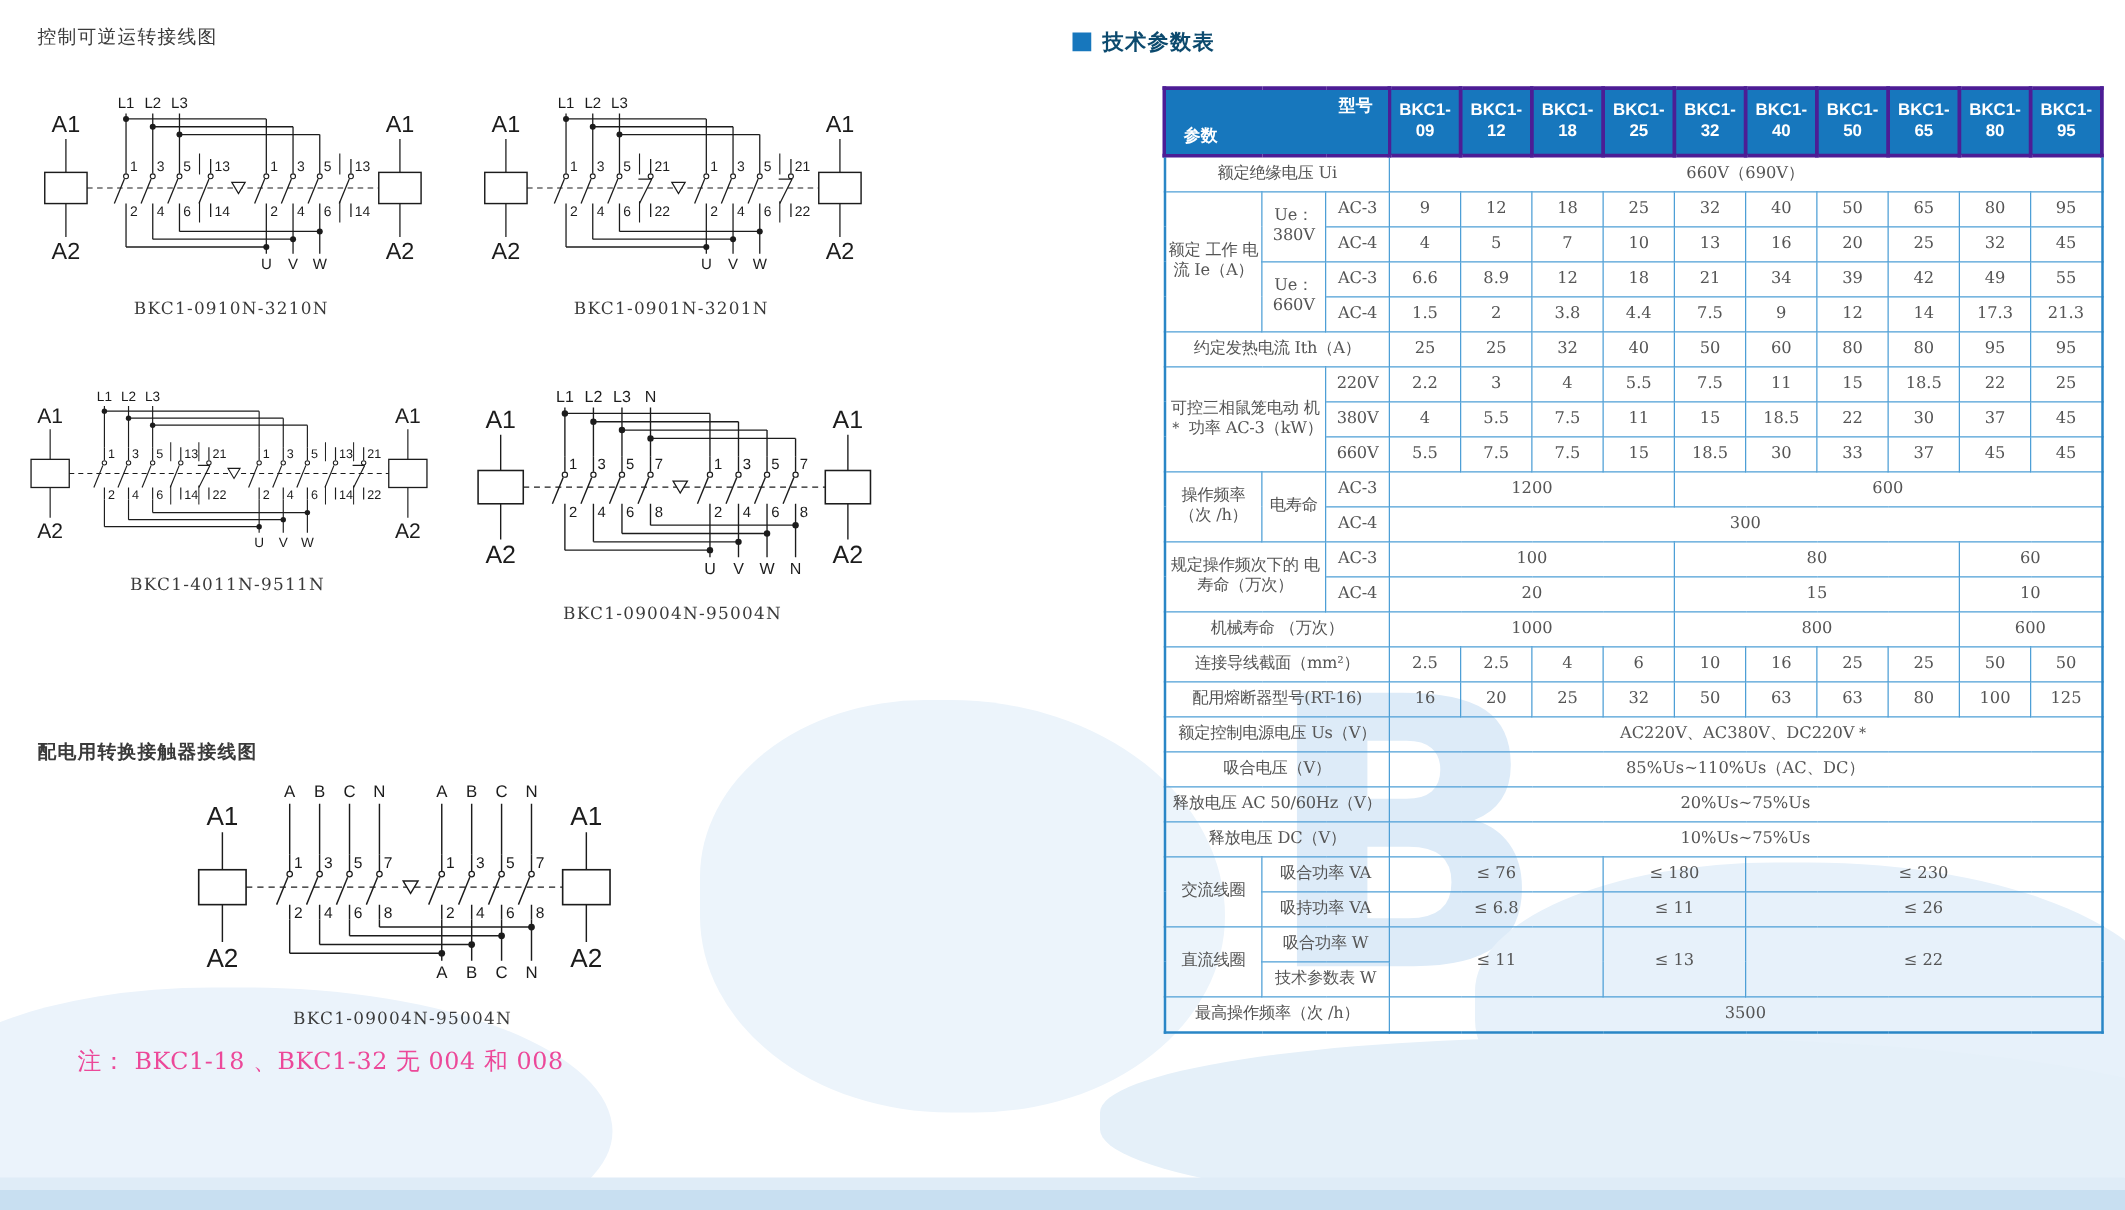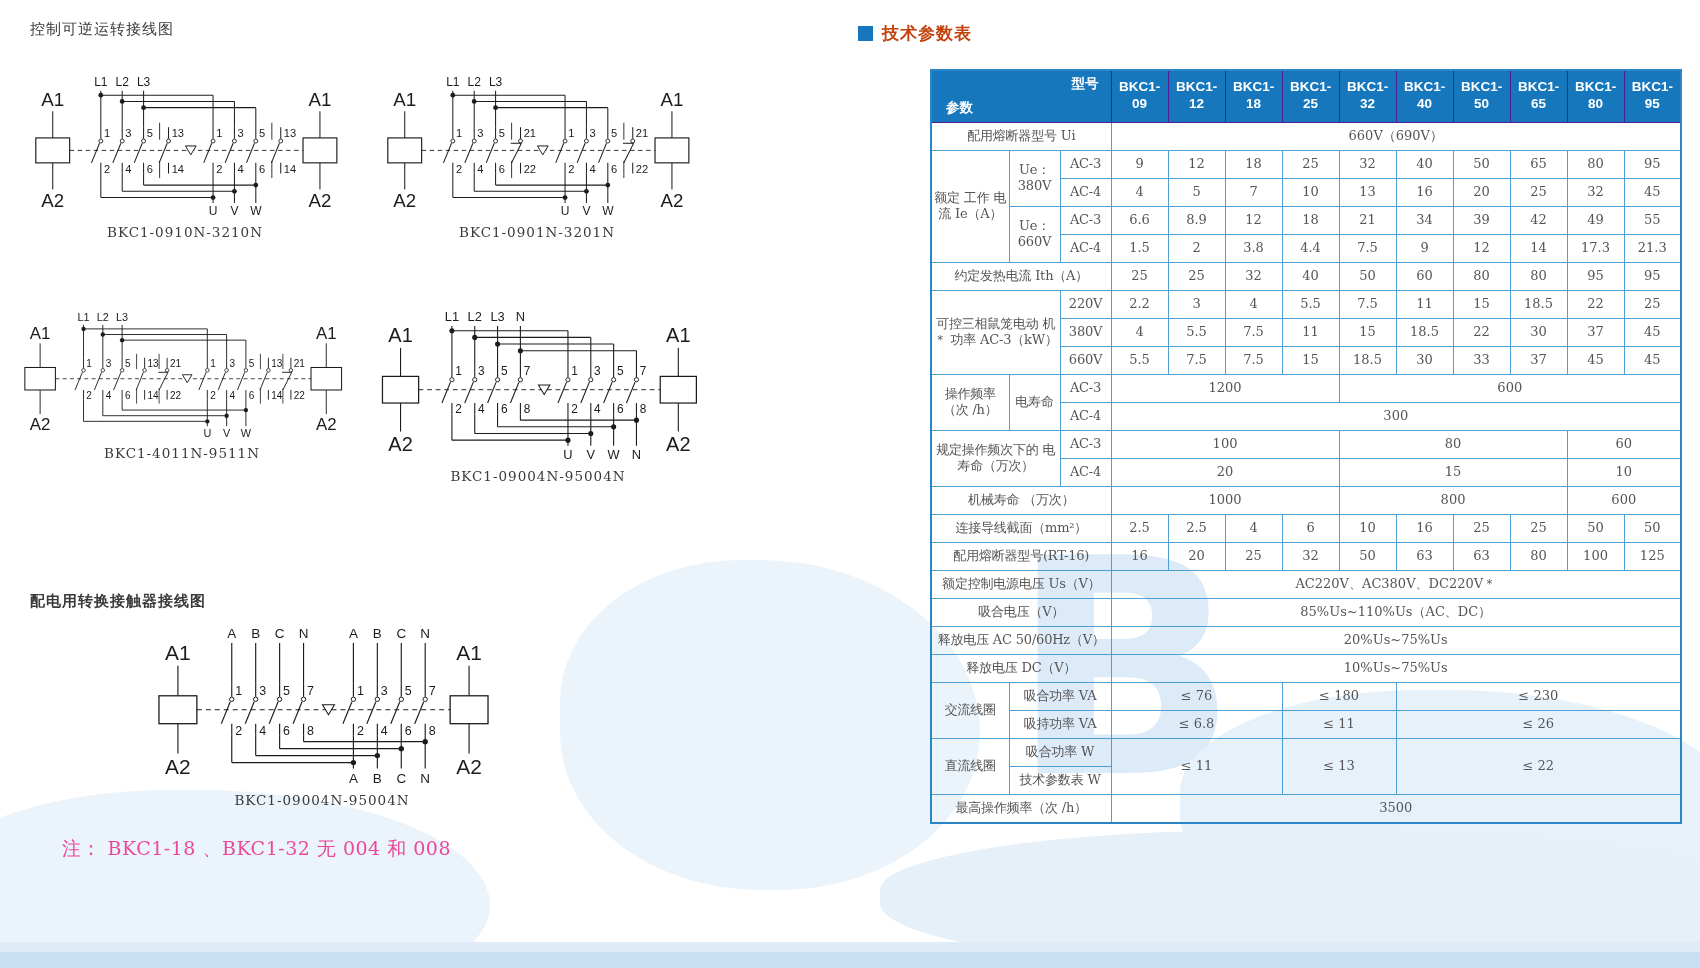--- a/index.html
+++ b/index.html
@@ -7,35 +7,35 @@
         font-family:"Liberation Sans",sans-serif;}
   
   .wm{position:absolute;z-index:0;}
   .wm-b{font-family:"DejaVu Sans",sans-serif;font-weight:bold;color:#ddebf8;font-size:300px;line-height:1;}
   .blob{border-radius:45% 55% 50% 50%;}
   
   .sec-title{position:absolute;z-index:2;font-size:15px;color:#3a3a3a;letter-spacing:1px;
              font-family:"DejaVu Serif","Liberation Serif",serif;}
   .diag{position:absolute;z-index:2;}
   .diag svg{display:block;width:100%;height:auto;}
-  .diag .cap{text-align:center;font-size:13.5px;color:#3a3a3a;margin-top:2px;letter-spacing:1px;
+  .diag .cap{text-align:center;font-size:13.5px;color:#3a3a3a;margin-top:17px;letter-spacing:1px;
              font-family:"DejaVu Serif","Liberation Serif",serif;}
   .note{position:absolute;z-index:2;font-size:19px;color:#ec4899;letter-spacing:0.5px;
         font-family:"DejaVu Serif","Liberation Serif",serif;}
   
   .params-head{position:absolute;left:858px;top:22px;z-index:2;display:flex;align-items:center;gap:9px;}
   .params-head .sq{width:15px;height:15px;background:#1777bd;}
-  .params-head .t{font-size:17px;font-weight:bold;color:#c2410c;letter-spacing:1px;}
+  .params-head .t{font-size:17px;font-weight:bold;color:#0c4a6e;letter-spacing:1px;}
   table.spec{position:absolute;left:930px;top:69px;z-index:2;border-collapse:collapse;table-layout:fixed;
              width:752px;border:2px solid #2a86c6;}
   table.spec td{border:1px solid #4e9fd6;text-align:center;vertical-align:middle;
                 color:#555;font-size:13px;padding:0 1px;height:27px;line-height:1.25;
                 font-family:"DejaVu Serif","Liberation Serif",serif;}
   table.spec thead td{background:#1777bd;color:#fff;font-weight:bold;font-size:13.5px;
-                      font-family:"Liberation Sans",sans-serif;border:1px solid #4c1d95;
+                      font-family:"Liberation Sans",sans-serif;border:3px solid #4c1d95;
                       white-space:pre-line;height:47px;line-height:1.25;}
   td.corner{position:relative;padding:0;
             background:linear-gradient(to bottom right,#1777bd 49.45%,#cde3f3 49.45%,#cde3f3 50.55%,#1777bd 50.55%);}
   td.corner .c-top{position:absolute;top:5px;right:12px;}
   td.corner .c-bot{position:absolute;bottom:5px;left:14px;}
   td.lab{color:#444;font-size:12.4px;letter-spacing:-0.2px;}
   .fnotes{position:absolute;left:858px;top:868px;z-index:2;font-size:13px;color:#333;line-height:27px;
           font-family:"DejaVu Serif","Liberation Serif",serif;}
 </style>
 </head>
@@ -617,21 +617,21 @@
         <td>BKC1-
 65</td>
         <td>BKC1-
 80</td>
         <td>BKC1-
 95</td>
       </tr>
     </thead>
     <tbody>
       <tr>
-        <td class="lab" colspan="3">配用熔断器型号 Ui</td>
+        <td class="lab" colspan="3">额定绝缘电压 Ui</td>
         <td colspan="10">660V（690V）</td>
       </tr>
       <tr>
         <td class="lab" rowspan="4">额定 工作 电流 Ie（A）</td>
         <td class="lab" rowspan="2">Ue： 380V</td>
         <td class="lab">AC-3</td>
       <td>9</td>
           <td>12</td>
           <td>18</td>
           <td>25</td>

